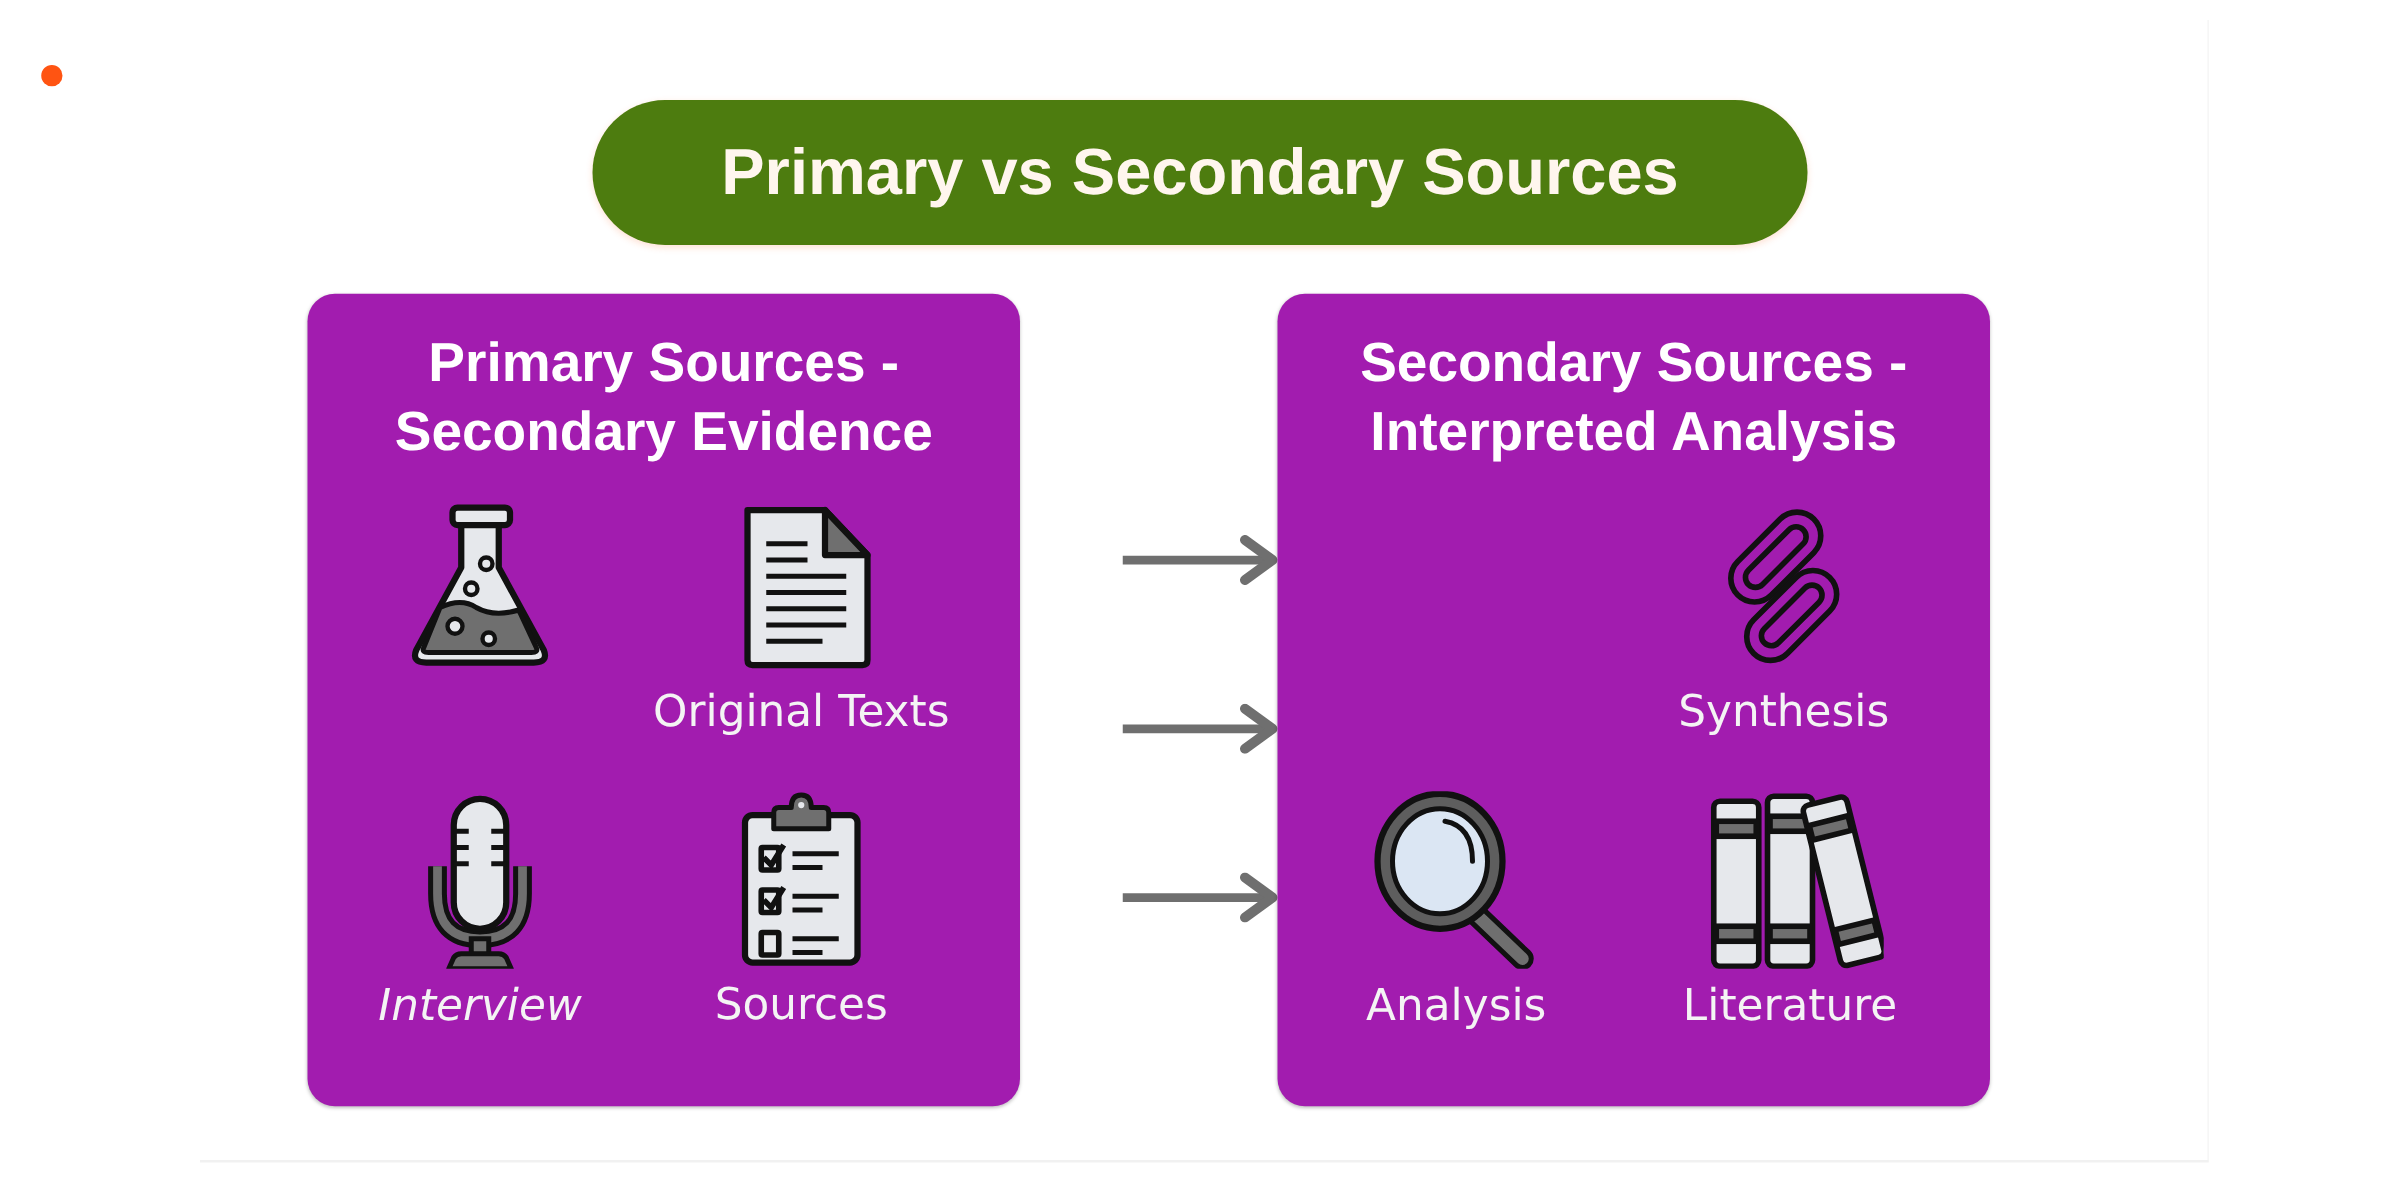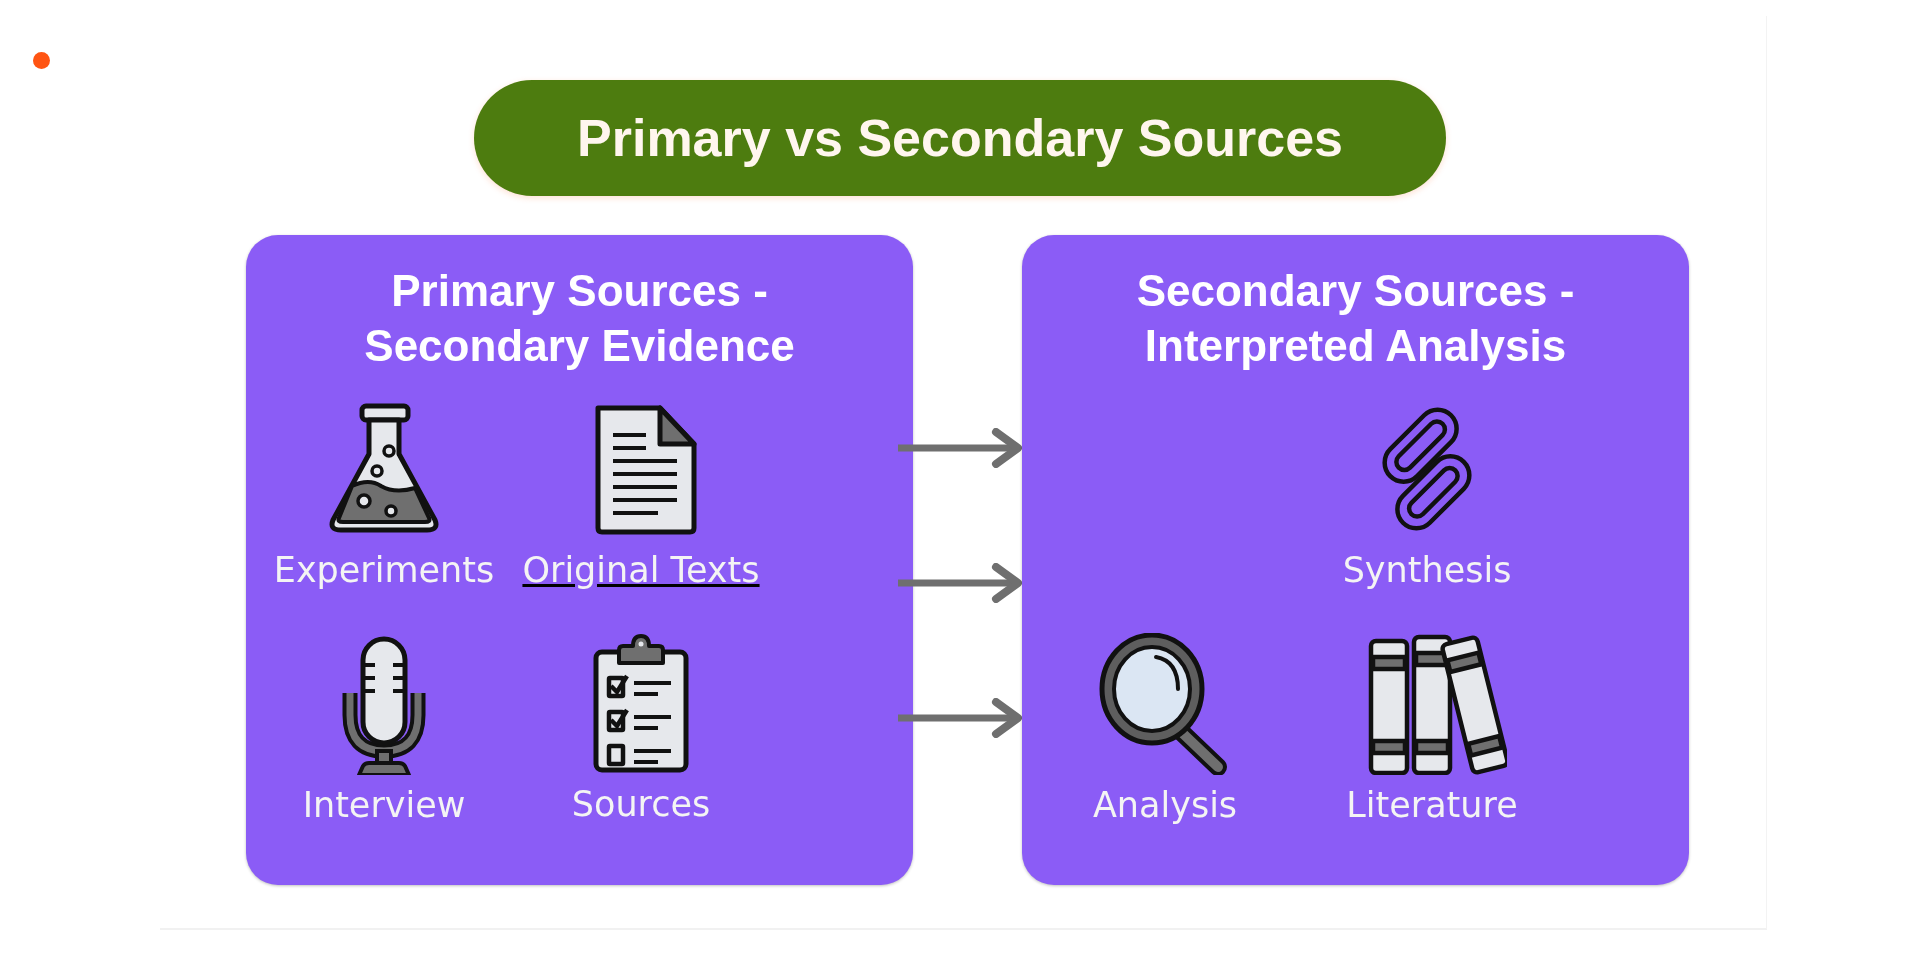--- a/index.html
+++ b/index.html
@@ -30,22 +30,22 @@
     position:absolute; left:474px; top:80px; width:972px; height:116px;
     border-radius:58px; background:#4d7c0f;
     display:flex; align-items:center; justify-content:center;
     box-shadow:0 2px 6px rgba(252,90,16,0.18);
   }
   .title-text {
     font-family:"Liberation Sans", sans-serif; font-weight:bold;
     font-size:52px; color:#fff6ee; letter-spacing:0px;
   }
   .panel {
-    position:absolute; top:235px; width:667px; height:650px;
-    background:#8b5cf6; border-radius:32px;
+    position:absolute; top:235px; width:570px; height:650px;
+    background:#a21caf; border-radius:22px;
     box-shadow:0 1px 3px rgba(0,0,0,0.25);
   }
   .panel.left { left:246px; }
   .panel.right { left:1022px; }
   .panel-title {
     position:absolute; left:0; right:0; top:28px; text-align:center;
     color:#ffffff; font-family:"Liberation Sans", sans-serif; font-weight:bold;
     font-size:44px; line-height:55px;
   }
   .item {
@@ -80,41 +80,40 @@
   <div class="item" style="left:-12px; top:163px;">
     <svg width="130" height="142" viewBox="0 0 130 142">
       <rect x="43" y="8" width="46" height="14" rx="4" fill="#e6e8ec" stroke="#111" stroke-width="5"></rect>
       <path d="M50 22 L50 56 L14 122 Q10 132 22 132 L108 132 Q120 132 116 122 L80 56 L80 22 Z" fill="#e6e8ec" stroke="#111" stroke-width="5" stroke-linejoin="round"></path>
       <path d="M33 88 Q50 80 62 88 Q76 96 96 90 L110 120 Q112 124 106 124 L24 124 Q18 124 20 120 Z" fill="#6f6f6f" stroke="#111" stroke-width="4" stroke-linejoin="round"></path>
       <circle cx="70" cy="53" r="5" fill="#e6e8ec" stroke="#111" stroke-width="3.5"></circle>
       <circle cx="58" cy="73" r="5" fill="#e6e8ec" stroke="#111" stroke-width="3.5"></circle>
       <circle cx="45" cy="103" r="6" fill="#e6e8ec" stroke="#111" stroke-width="3.5"></circle>
       <circle cx="72" cy="113" r="5" fill="#e6e8ec" stroke="#111" stroke-width="3.5"></circle>
     </svg>
-    <span class="item-label">Experiments</span>
-  </div>
-
-  <div class="item" style="left:245px; top:163px;text-decoration:underline;">
+  </div>
+
+  <div class="item" style="left:245px; top:163px;">
     <svg width="130" height="142" viewBox="0 0 130 142">
       <path d="M22 10 L84 10 L118 46 L118 130 Q118 134 114 134 L26 134 Q22 134 22 130 Z" fill="#e6e8ec" stroke="#111" stroke-width="5" stroke-linejoin="round"></path>
       <path d="M84 10 L84 46 L118 46 Z" fill="#6f6f6f" stroke="#111" stroke-width="5" stroke-linejoin="round"></path>
       <g stroke="#111" stroke-width="4">
         <line x1="37" y1="37" x2="70" y2="37"></line>
         <line x1="37" y1="50" x2="70" y2="50"></line>
         <line x1="37" y1="63" x2="101" y2="63"></line>
         <line x1="37" y1="76" x2="101" y2="76"></line>
         <line x1="37" y1="89" x2="101" y2="89"></line>
         <line x1="37" y1="102" x2="101" y2="102"></line>
         <line x1="37" y1="115" x2="82" y2="115"></line>
       </g>
     </svg>
     <span class="item-label">Original Texts</span>
   </div>
 
-  <div class="item" style="left:-12px; top:398px;">
+  <div class="item" style="left:-12px; top:398px;font-style:italic;">
     <svg width="130" height="142" viewBox="0 0 130 142">
       <path d="M31 60 L31 82 Q31 118 65 118 Q99 118 99 82 L99 60" fill="none" stroke="#111" stroke-width="15"></path>
       <path d="M31 60 L31 82 Q31 118 65 118 Q99 118 99 82 L99 60" fill="none" stroke="#6f6f6f" stroke-width="7"></path>
       <rect x="44" y="6" width="42" height="104" rx="21" fill="#e6e8ec" stroke="#111" stroke-width="5"></rect>
       <g stroke="#111" stroke-width="4">
         <line x1="44" y1="32" x2="56" y2="32"></line>
           <line x1="74" y1="32" x2="86" y2="32"></line>
         <line x1="44" y1="45" x2="56" y2="45"></line>
           <line x1="74" y1="45" x2="86" y2="45"></line>
         <line x1="44" y1="58" x2="56" y2="58"></line>

